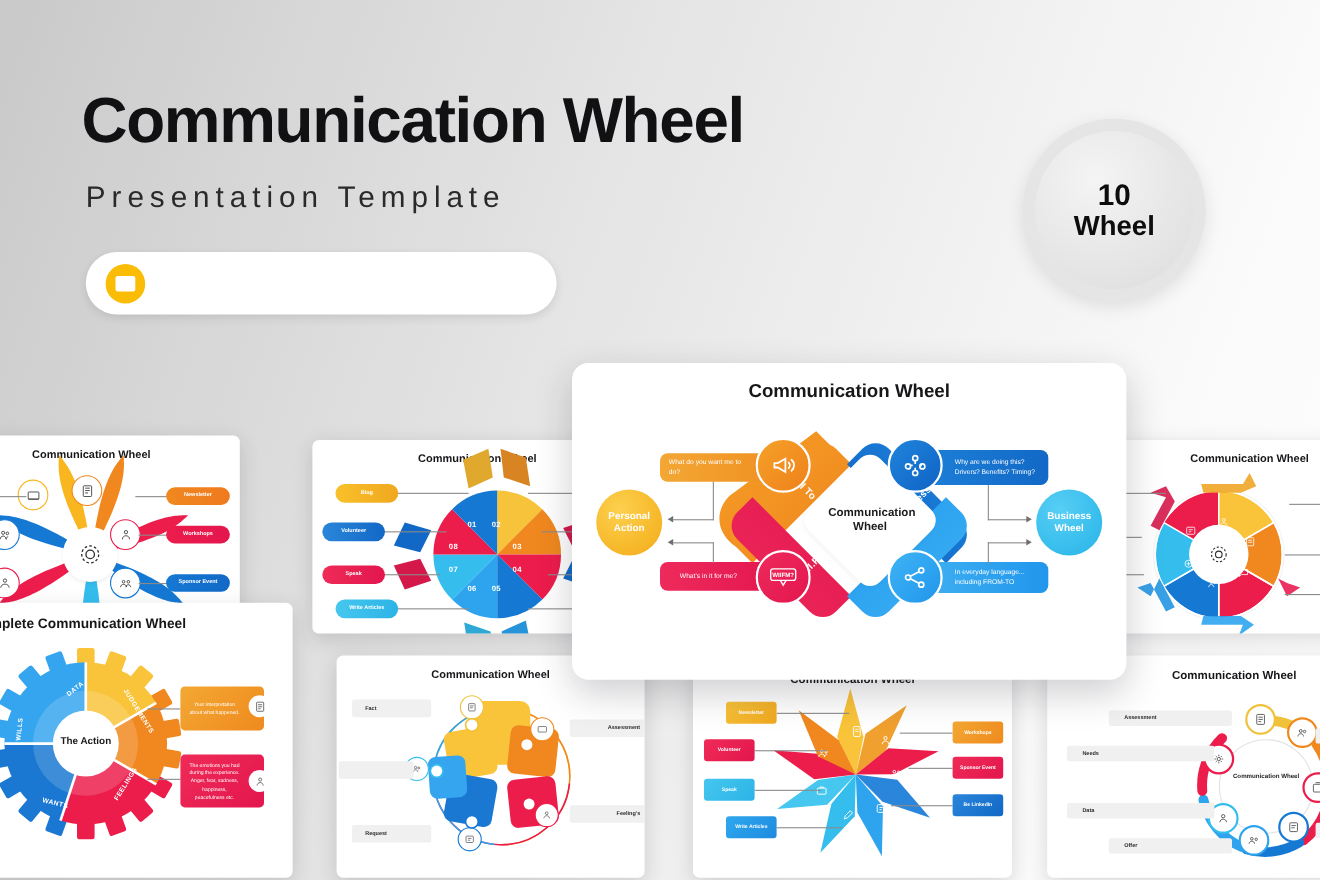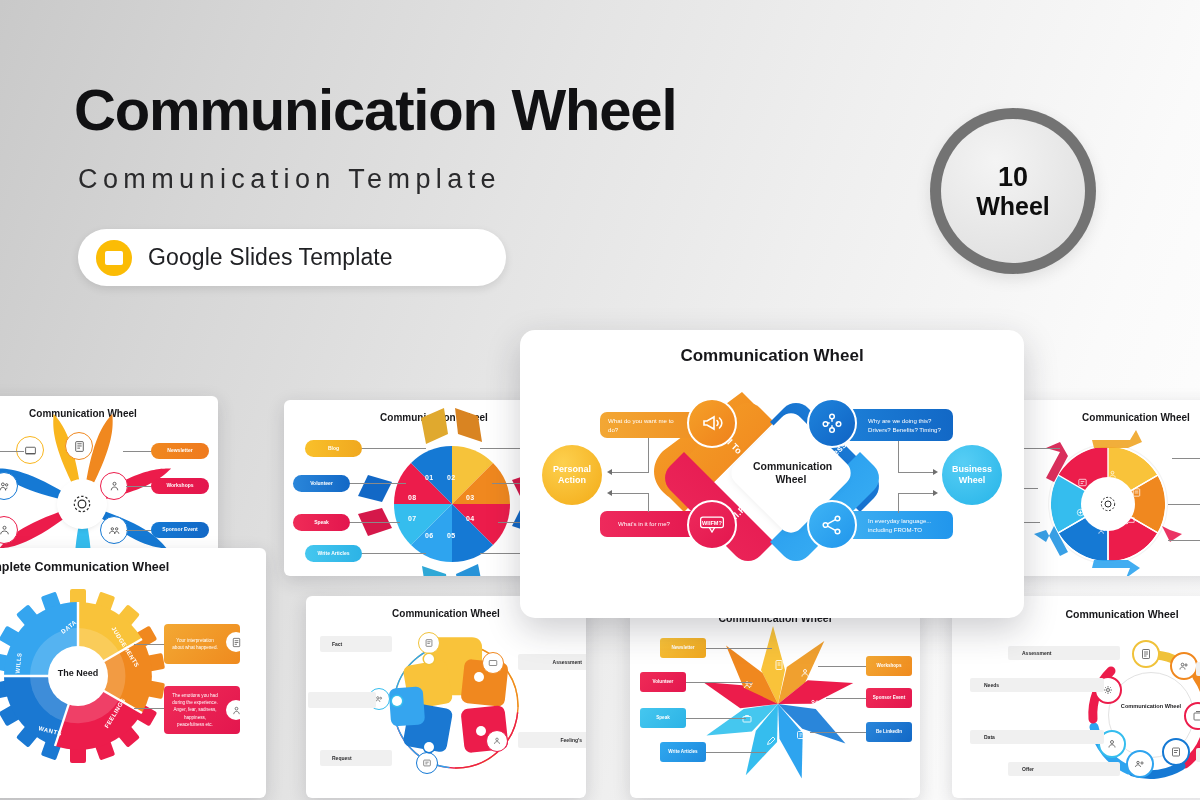--- a/index.html
+++ b/index.html
@@ -32,21 +32,21 @@
     background: #fbbc05; margin-left: 18px;
     display: flex; align-items: center; justify-content: center; flex: none;
   }
   #gs-icon i { display:block; width: 18px; height: 14px; background:#fff; border-radius: 2px; }
   #pill-label { margin-left: 16px; font-size: 23px; color: #202124; letter-spacing:.1px; }
 
   
   #slides-badge {
     position: absolute; left: 930px; top: 108px;
     width: 166px; height: 166px; border-radius: 50%;
-    background: #737373;
+    background: #e5e5e5;
     box-shadow: 0 5px 16px rgba(0,0,0,.10);
     display:flex; align-items:center; justify-content:center;
   }
   #slides-badge-inner {
     width: 144px; height: 144px; border-radius: 50%;
     background: radial-gradient(circle at 38% 30%, #f4f4f4, #dcdcdc);
     display:flex; flex-direction:column; align-items:center; justify-content:center;
     line-height: 1.12;
   }
   #slides-count { font-size: 27px; font-weight: 700; color:#0d0d0d; }
@@ -145,27 +145,26 @@
     position:absolute; background:#f0f0f0; border-radius:2px;
     display:flex; align-items:center;
     font-size:5px; font-weight:700; color:#2c2c2e; padding-left:12px;
   }
   svg { display:block; overflow:visible; }
 </style>
 </head>
 <body>
 
 <div id="hero-title">Communication Wheel</div>
-<div id="hero-subtitle">Communication Template</div>
+<div id="hero-subtitle">Presentation Template</div>
 
 <div id="badge-pill">
   <span id="gs-icon">
       <i></i>
     </span>
-  <span id="pill-label">Google Slides Template</span>
 </div>
 
 <div id="slides-badge">
   <div id="slides-badge-inner">
     <span id="slides-count">10</span>
     <span id="slides-word">Wheel</span>
   </div>
 </div>
 
 <div class="card" id="card-r1c1">
@@ -458,21 +457,21 @@
         <g stroke="#fff" stroke-width="2.4">
           <line x1="0" y1="0" x2="0" y2="-74"></line>
           <line x1="0" y1="0" x2="64" y2="-37"></line>
           <line x1="0" y1="0" x2="64" y2="37"></line>
           <line x1="0" y1="0" x2="-23" y2="70"></line>
           <line x1="0" y1="0" x2="-74" y2="0"></line>
         </g>
         <circle r="30" fill="#fff"></circle>
       </g>
     </svg>
-    <div style="position:absolute;left:92px;top:120px;width:60px;text-align:center;font-size:9px;font-weight:700;color:#1b1b1e;">The Need</div>
+    <div style="position:absolute;left:92px;top:120px;width:60px;text-align:center;font-size:9px;font-weight:700;color:#1b1b1e;">The Action</div>
 
     <div class="gear-txt" style="left:104px;top:76px;transform:rotate(-38deg);">DATA</div>
     <div class="gear-txt" style="left:146px;top:96px;transform:rotate(58deg);">JUDGEMENTS</div>
     <div class="gear-txt" style="left:142px;top:162px;transform:rotate(-58deg);">FEELINGS</div>
     <div class="gear-txt" style="left:82px;top:180px;transform:rotate(14deg);">WANTS</div>
     <div class="gear-txt" style="left:52px;top:112px;transform:rotate(-84deg);">WILLS</div>
 
     <div class="conn h" style="left:178px;top:96px;width:30px;"></div>
     <div class="conn h" style="left:178px;top:160px;width:30px;"></div>
 

